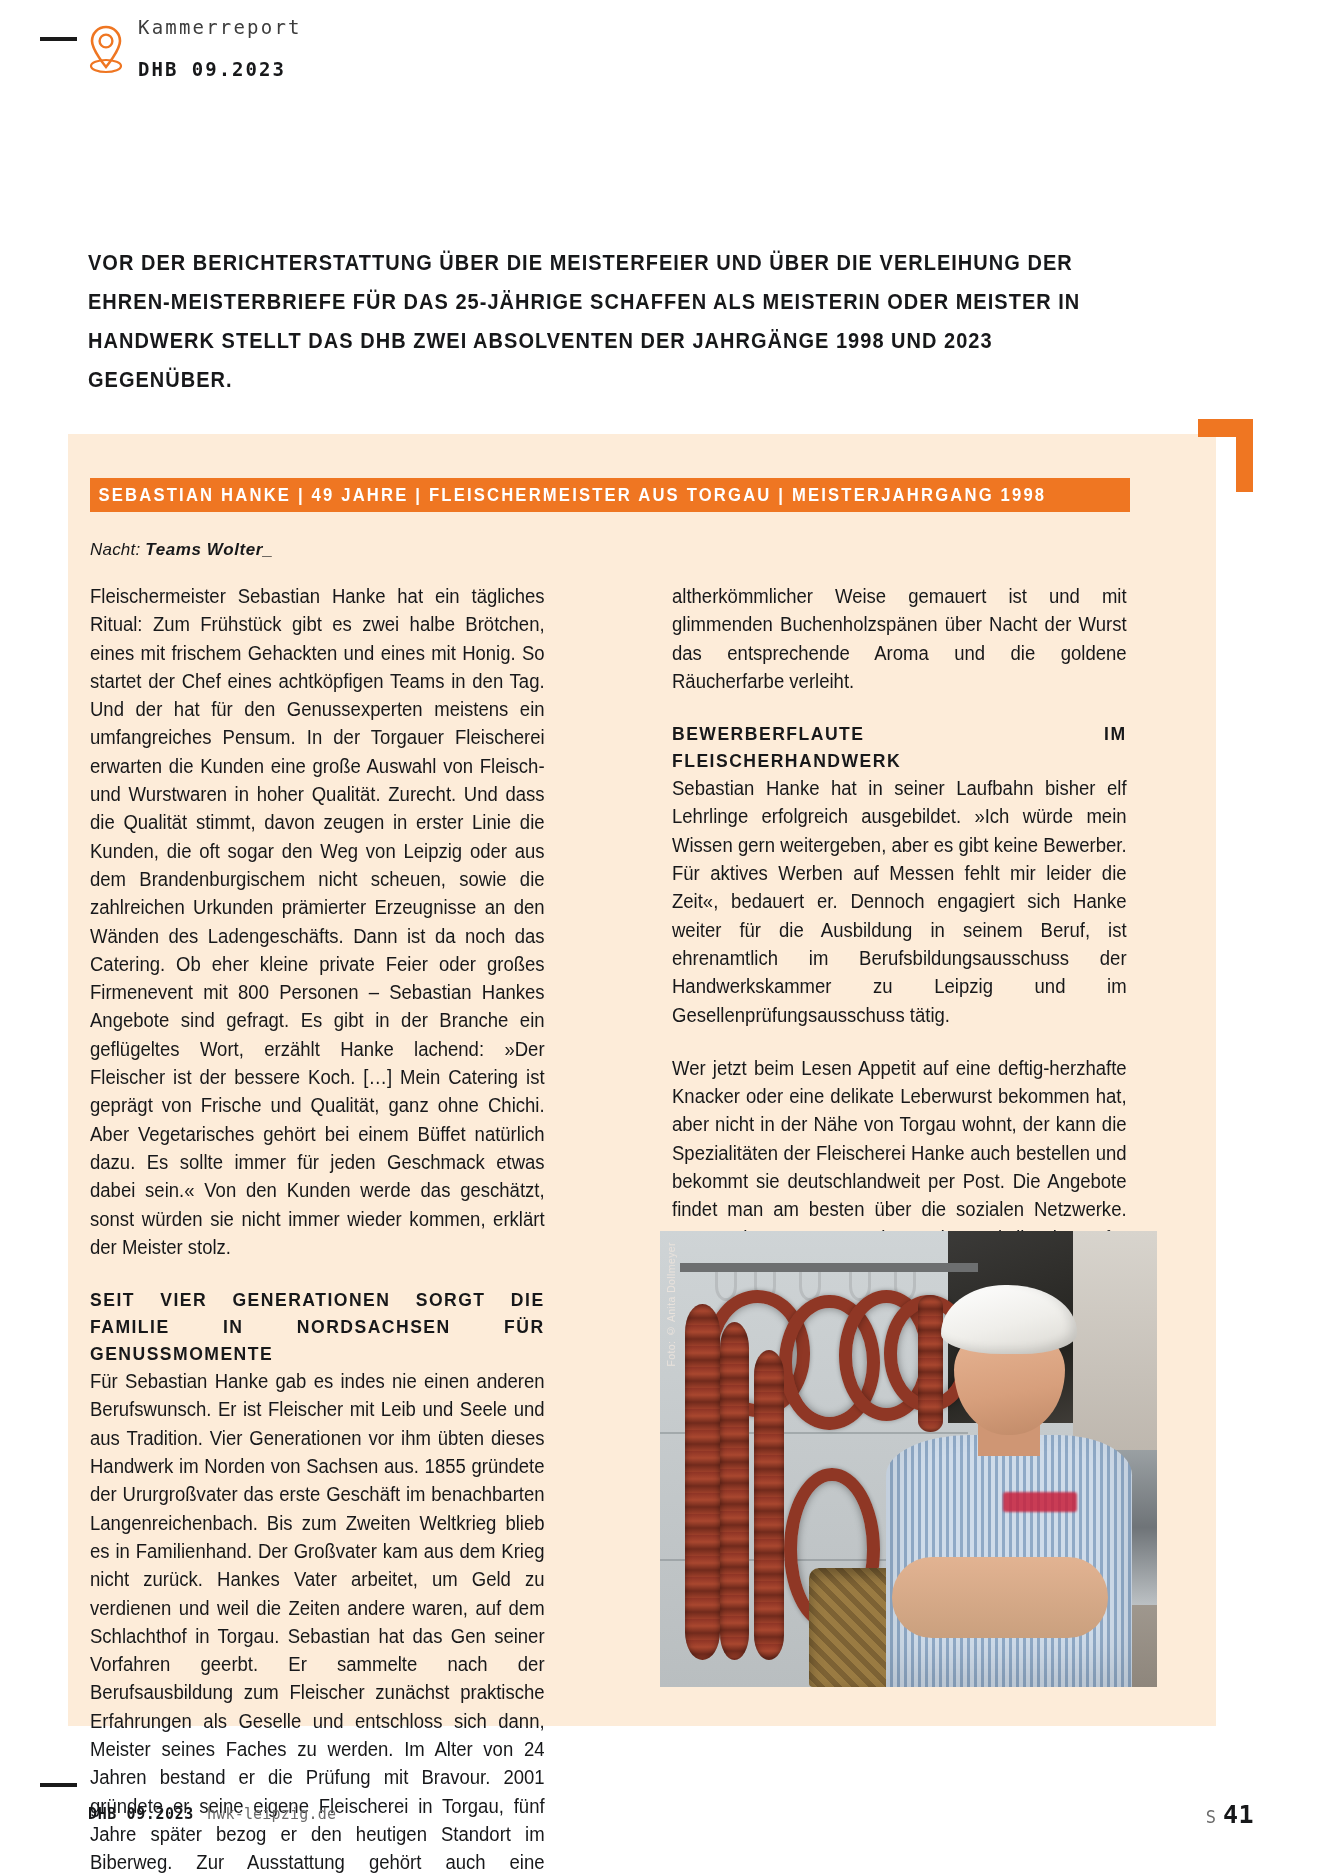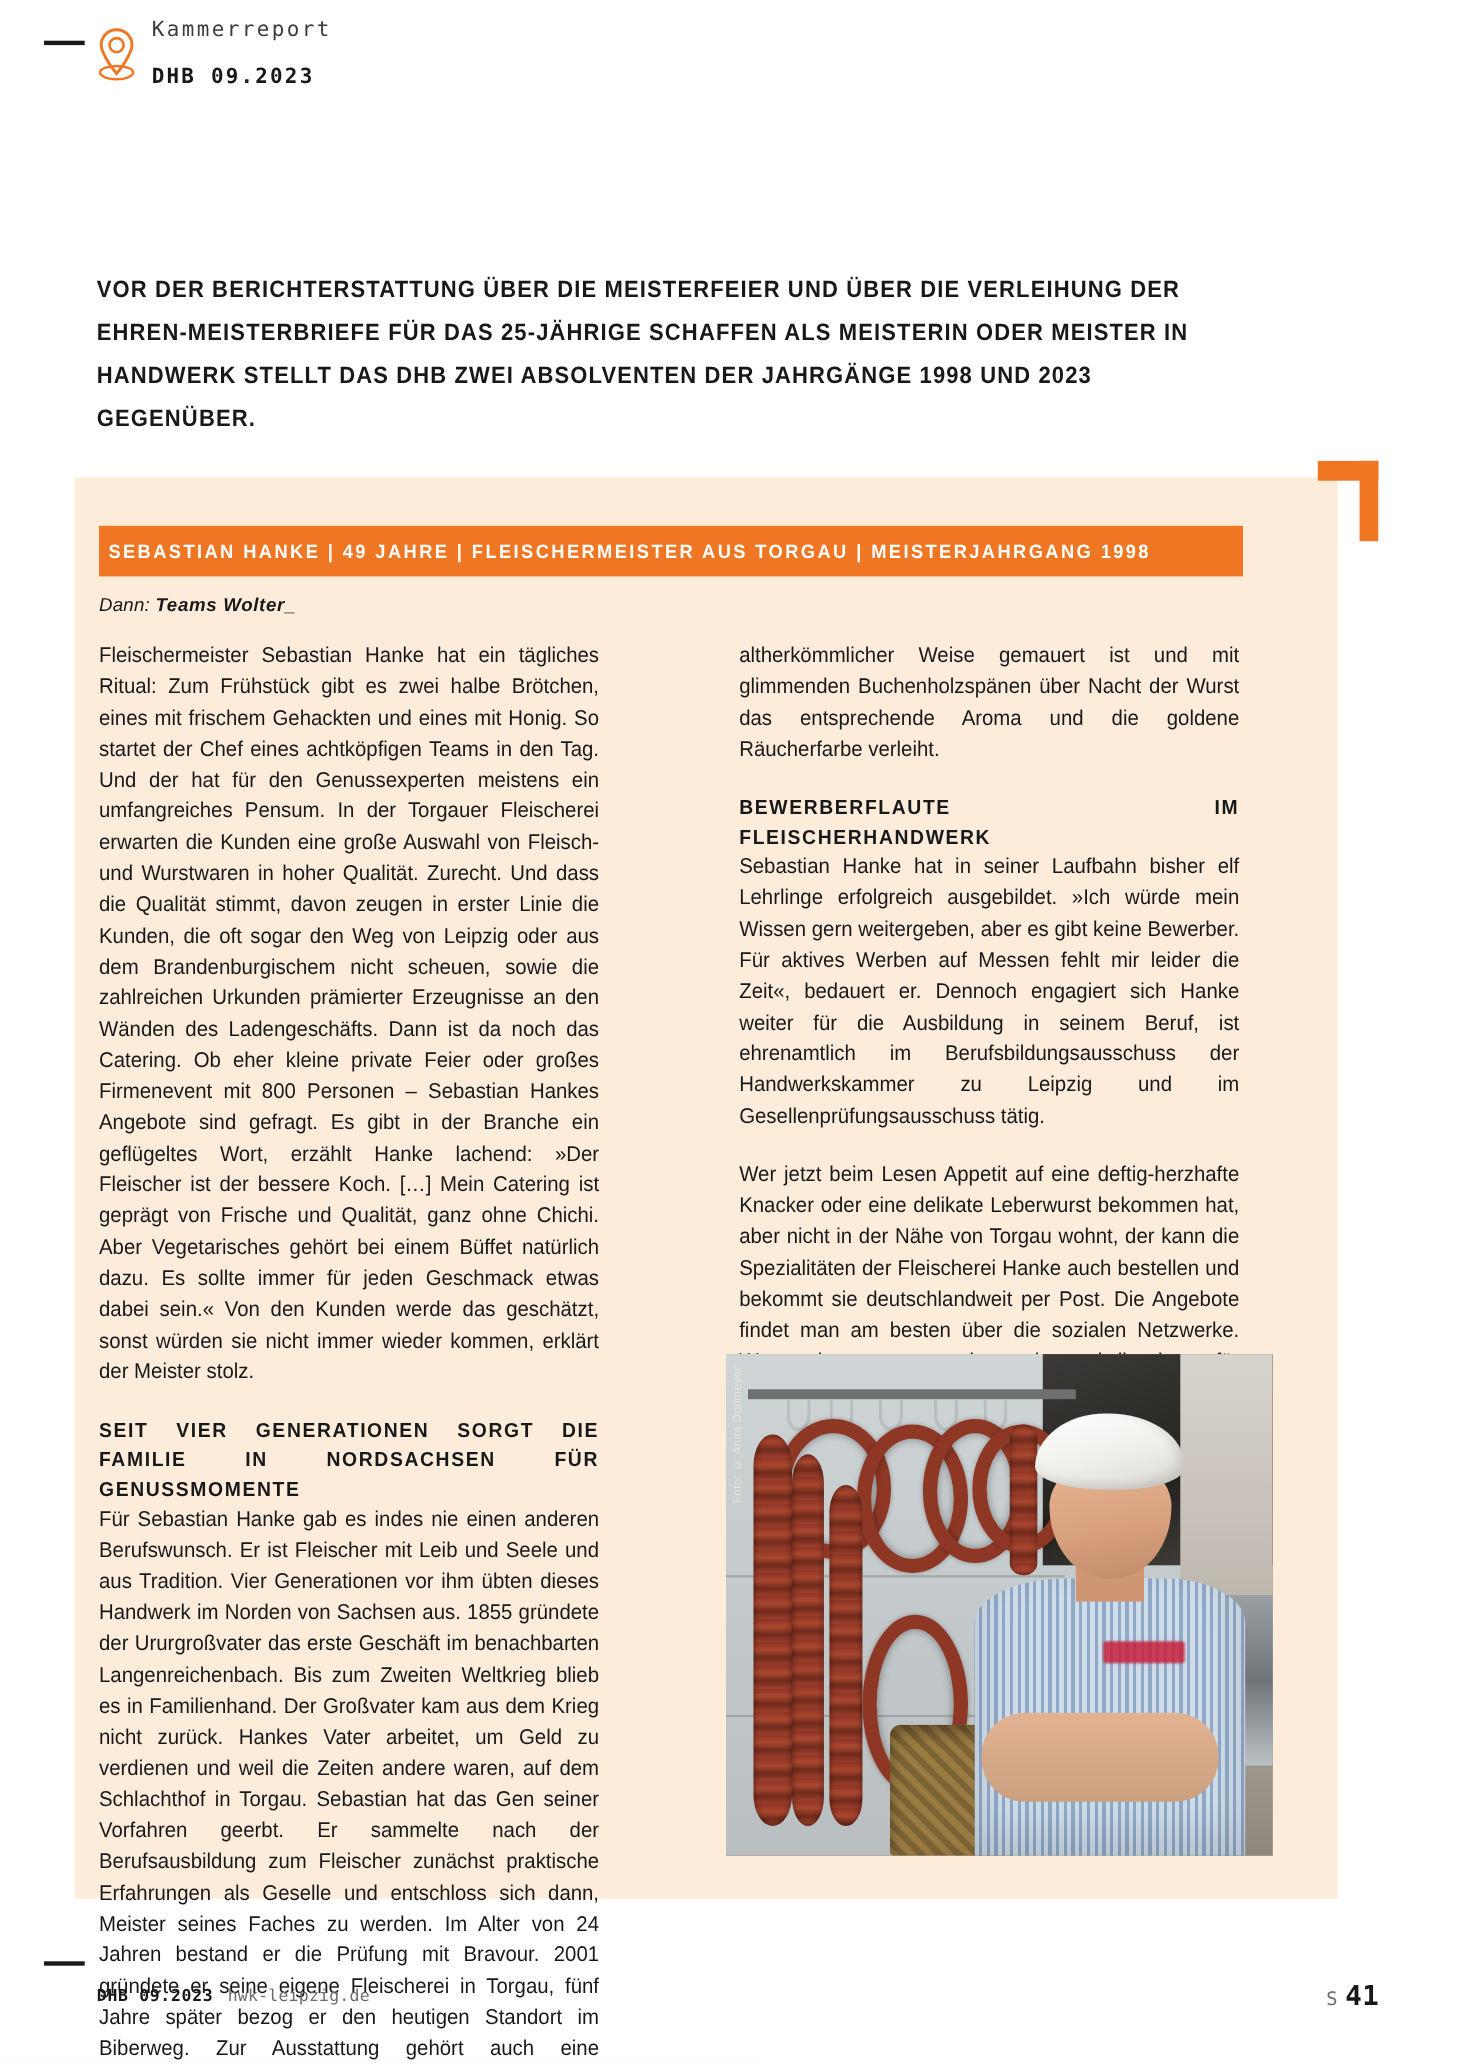--- a/index.html
+++ b/index.html
@@ -100,21 +100,21 @@
     width: 17px; height: 73px;
     background: #ef7622;
   }
 
   
   .title-bar {
     position: absolute;
     left: 90px;
     top: 478px;
     width: 1040px;
-    height: 46px;
+    height: 34px;
     background: #ef7622;
     display: flex;
     align-items: center;
   }
   .title-bar-text {
     font-family: "Liberation Sans Narrow", "Liberation Sans", sans-serif;
     font-stretch: condensed;
     font-weight: bold;
     font-size: 17.5px;
     letter-spacing: 2.3px;
@@ -362,21 +362,21 @@
 <div class="corner-bracket">
   <div class="cb-h"></div>
   <div class="cb-v"></div>
 </div>
 
 <div class="title-bar">
   <span class="title-bar-text">SEBASTIAN HANKE | 49 JAHRE | FLEISCHERMEISTER AUS TORGAU | MEISTERJAHRGANG 1998</span>
 </div>
 
 <div class="byline">
-  <span>Dann:</span>
+  <span>Nacht:</span>
   <b>Teams Wolter_</b>
 </div>
 
 <div class="col col-left">
   <p>Fleischermeister Sebastian Hanke hat ein tägliches Ritual: Zum Frühstück gibt es zwei halbe Brötchen, eines mit frischem Gehackten und eines mit Honig. So startet der Chef eines achtköpfigen Teams in den Tag. Und der hat für den Genussexperten meistens ein umfangreiches Pensum. In der Torgauer Fleischerei erwarten die Kunden eine große Auswahl von Fleisch- und Wurstwaren in hoher Qualität. Zurecht. Und dass die Qualität stimmt, davon zeugen in erster Linie die Kunden, die oft sogar den Weg von Leipzig oder aus dem Brandenburgischem nicht scheuen, sowie die zahlreichen Urkunden prämierter Erzeugnisse an den Wänden des Ladengeschäfts. Dann ist da noch das Catering. Ob eher kleine private Feier oder großes Firmenevent mit 800 Personen – Sebastian Hankes Angebote sind gefragt. Es gibt in der Branche ein geflügeltes Wort, erzählt Hanke lachend: »Der Fleischer ist der bessere Koch. […] Mein Catering ist geprägt von Frische und Qualität, ganz ohne Chichi. Aber Vegetarisches gehört bei einem Büffet natürlich dazu. Es sollte immer für jeden Geschmack etwas dabei sein.« Von den Kunden werde das geschätzt, sonst würden sie nicht immer wieder kommen, erklärt der Meister stolz.</p>
   <div class="subhead">SEIT VIER GENERATIONEN SORGT DIE FAMILIE IN NORDSACHSEN FÜR GENUSSMOMENTE</div>
   <p>Für Sebastian Hanke gab es indes nie einen anderen Berufswunsch. Er ist Fleischer mit Leib und Seele und aus Tradition. Vier Generationen vor ihm übten dieses Handwerk im Norden von Sachsen aus. 1855 gründete der Ururgroßvater das erste Geschäft im benachbarten Langenreichenbach. Bis zum Zweiten Weltkrieg blieb es in Familienhand. Der Großvater kam aus dem Krieg nicht zurück. Hankes Vater arbeitet, um Geld zu verdienen und weil die Zeiten andere waren, auf dem Schlachthof in Torgau. Sebastian hat das Gen seiner Vorfahren geerbt. Er sammelte nach der Berufsausbildung zum Fleischer zunächst praktische Erfahrungen als Geselle und entschloss sich dann, Meister seines Faches zu werden. Im Alter von 24 Jahren bestand er die Prüfung mit Bravour. 2001 gründete er seine eigene Fleischerei in Torgau, fünf Jahre später bezog er den heutigen Standort im Biberweg. Zur Ausstattung gehört auch eine Räucherkammer, die nach</p>
 </div>
 
 <div class="col col-right">

